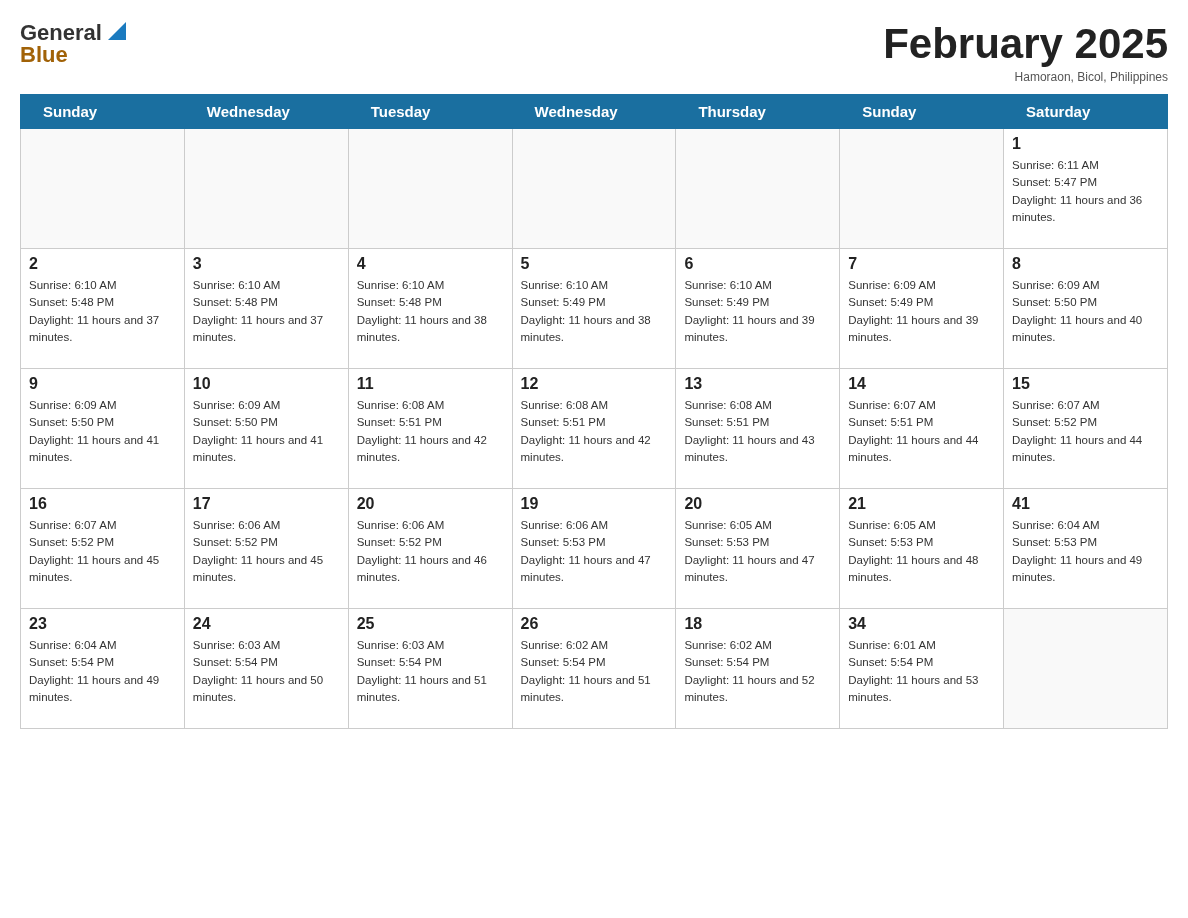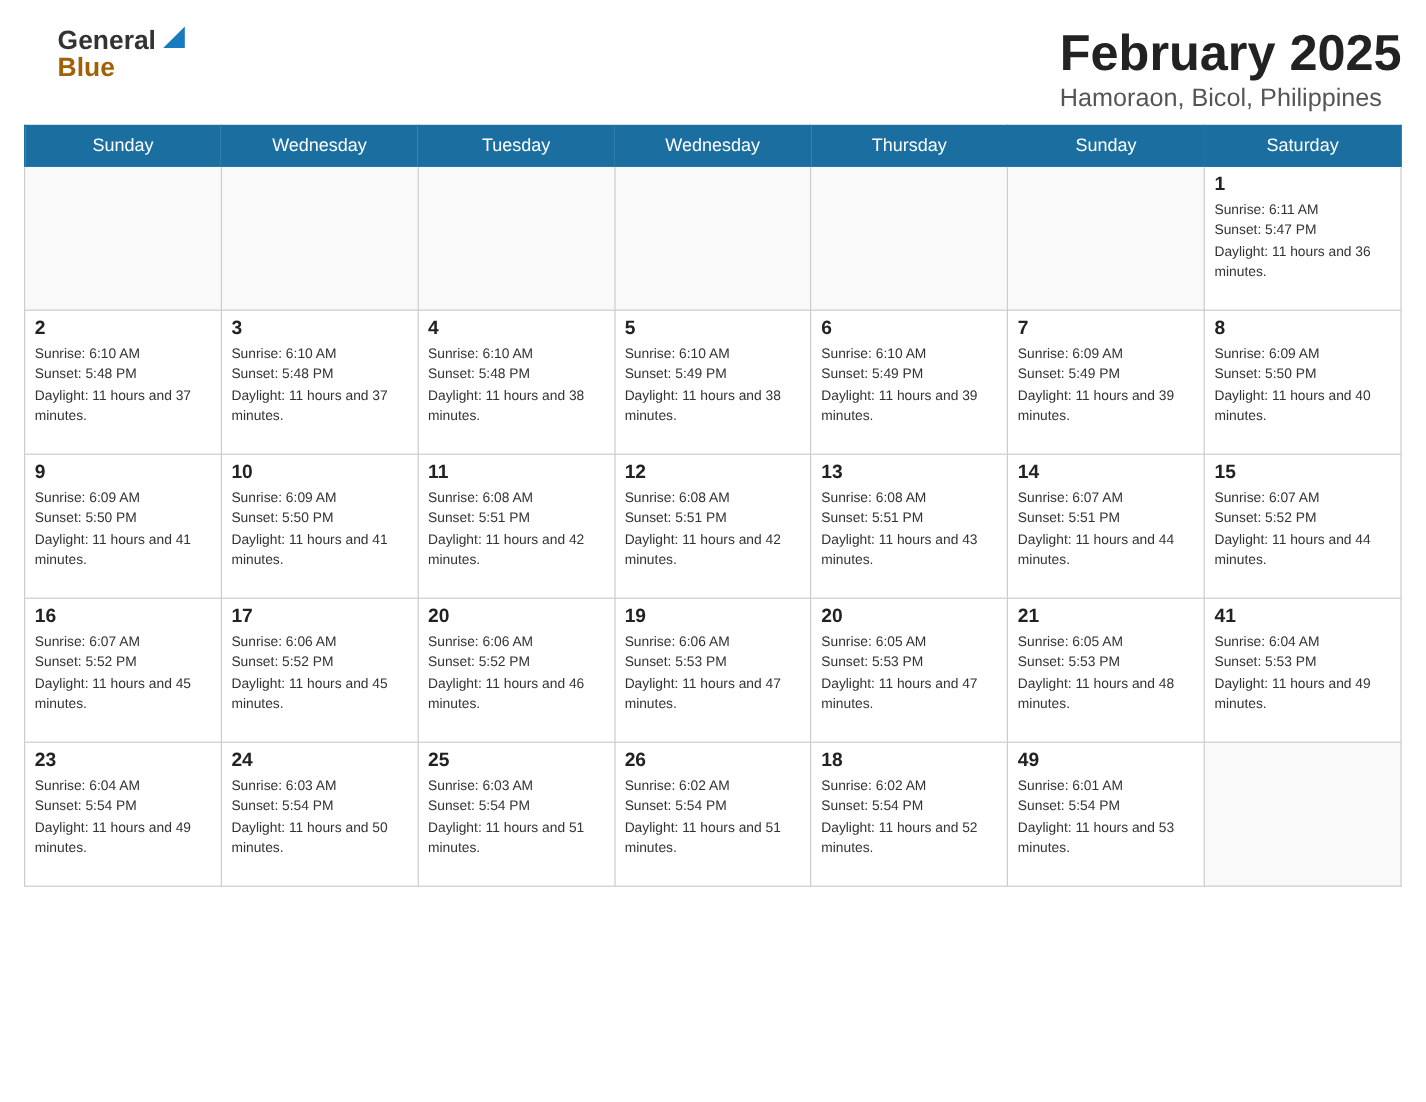--- a/index.html
+++ b/index.html
@@ -8,60 +8,59 @@
       background: #fff;
       padding: 20px;
       width: 1188px;
       min-height: 918px;
     }
     .header {
       display: flex;
       justify-content: space-between;
       align-items: flex-start;
       margin-bottom: 10px;
-      margin-left: 28px;
     }
     .logo {
       display: flex;
       align-items: center;
       gap: 4px;
     }
     .logo-text {
       font-size: 22px;
       font-weight: bold;
       color: #333;
     }
     .logo-blue {
       color: #a16207;
     }
     .title-block {
-      text-align: left;
+      text-align: right;
     }
     .cal-title {
       font-size: 42px;
       font-weight: bold;
       color: #222;
     }
     .cal-subtitle {
-      font-size: 21px;
+      font-size: 12px;
       color: #555;
       margin-top: 2px;
     }
     .calendar {
       width: 100%;
       border-collapse: collapse;
       table-layout: fixed;
     }
     .calendar thead th {
       background-color: #1a6fa0;
       color: #fff;
       font-size: 15px;
-      font-weight: normal;
+      font-weight: bold;
       padding: 8px 22px;
-      text-align: center;
+      text-align: left;
       border: 1px solid #1a6fa0;
     }
     .calendar tbody td {
       border: 1px solid #ccc;
       vertical-align: top;
       padding: 6px 8px;
       height: 120px;
       font-size: 12px;
       color: #333;
     }
@@ -290,21 +289,21 @@
 Sunset: 5:54 PM
 Daylight: 11 hours and 51 minutes.</div>
         </td>
         <td>
           <div class="day-number">18</div>
           <div class="day-info" style="white-space: pre-line;">Sunrise: 6:02 AM
 Sunset: 5:54 PM
 Daylight: 11 hours and 52 minutes.</div>
         </td>
         <td>
-          <div class="day-number">49</div>
+          <div class="day-number">34</div>
           <div class="day-info" style="white-space: pre-line;">Sunrise: 6:01 AM
 Sunset: 5:54 PM
 Daylight: 11 hours and 53 minutes.</div>
         </td>
         <td class="empty-cell"></td>
       </tr>
     </tbody>
 </table>
 
 </body></html>

